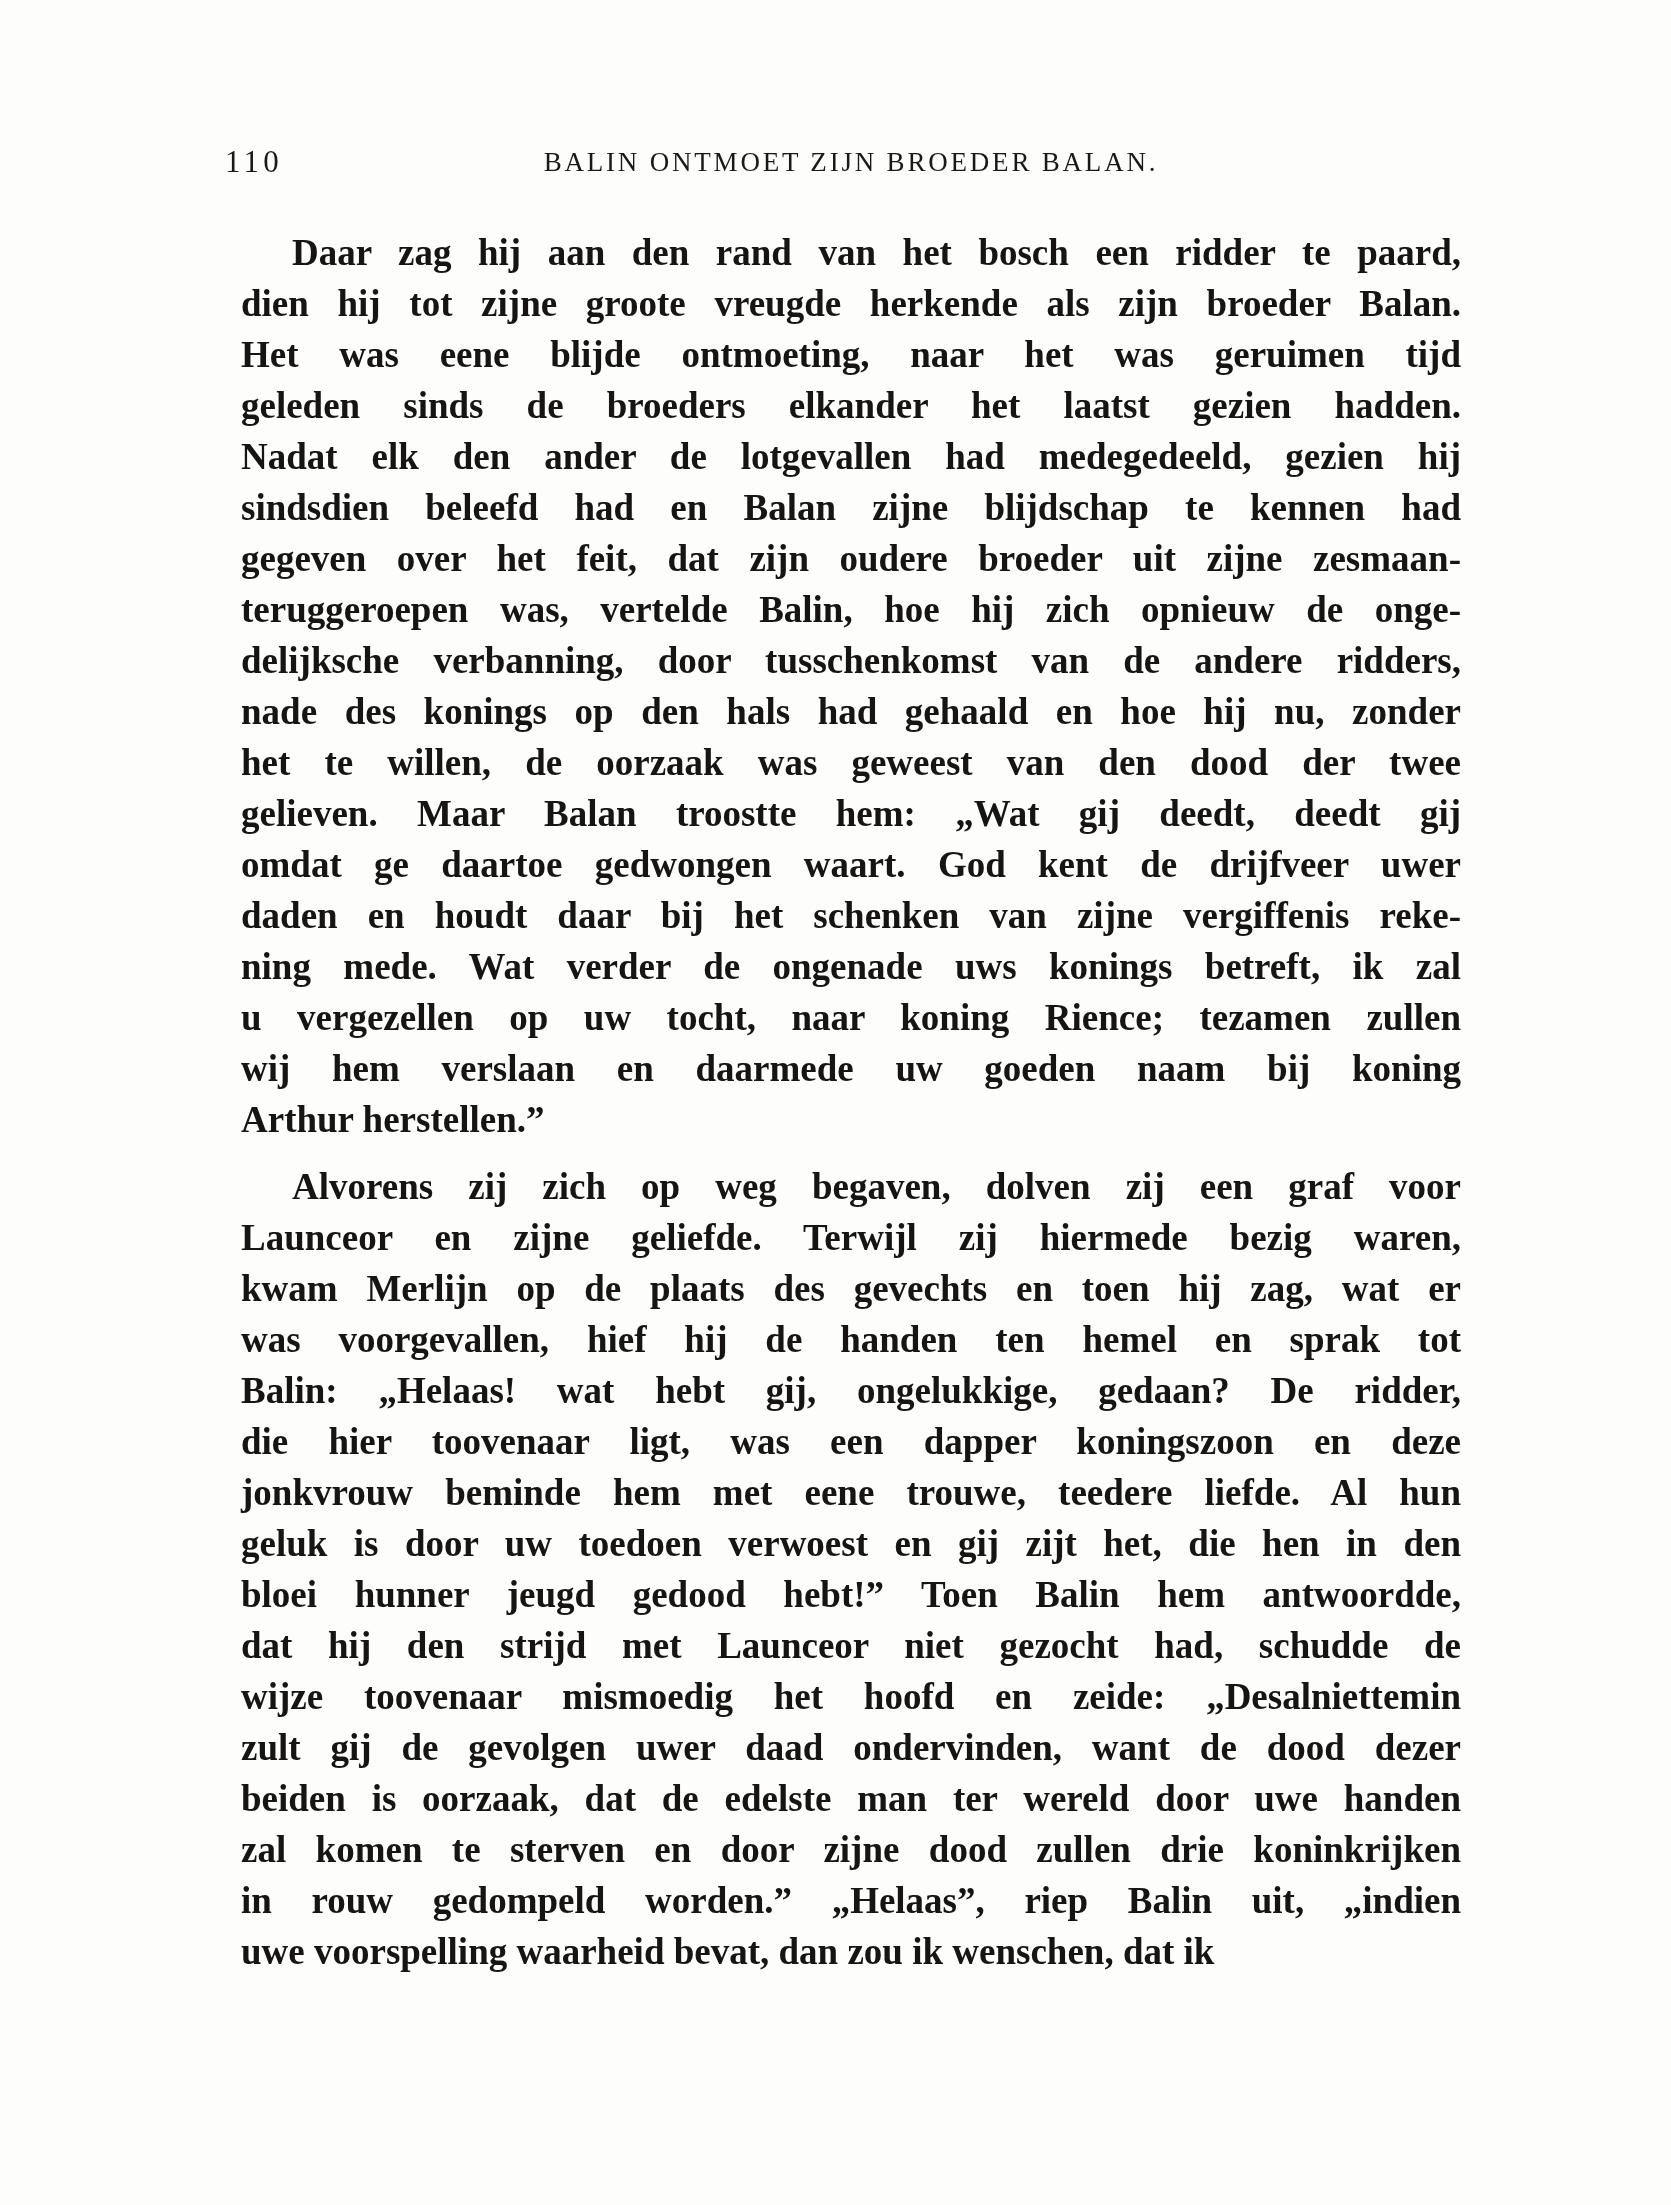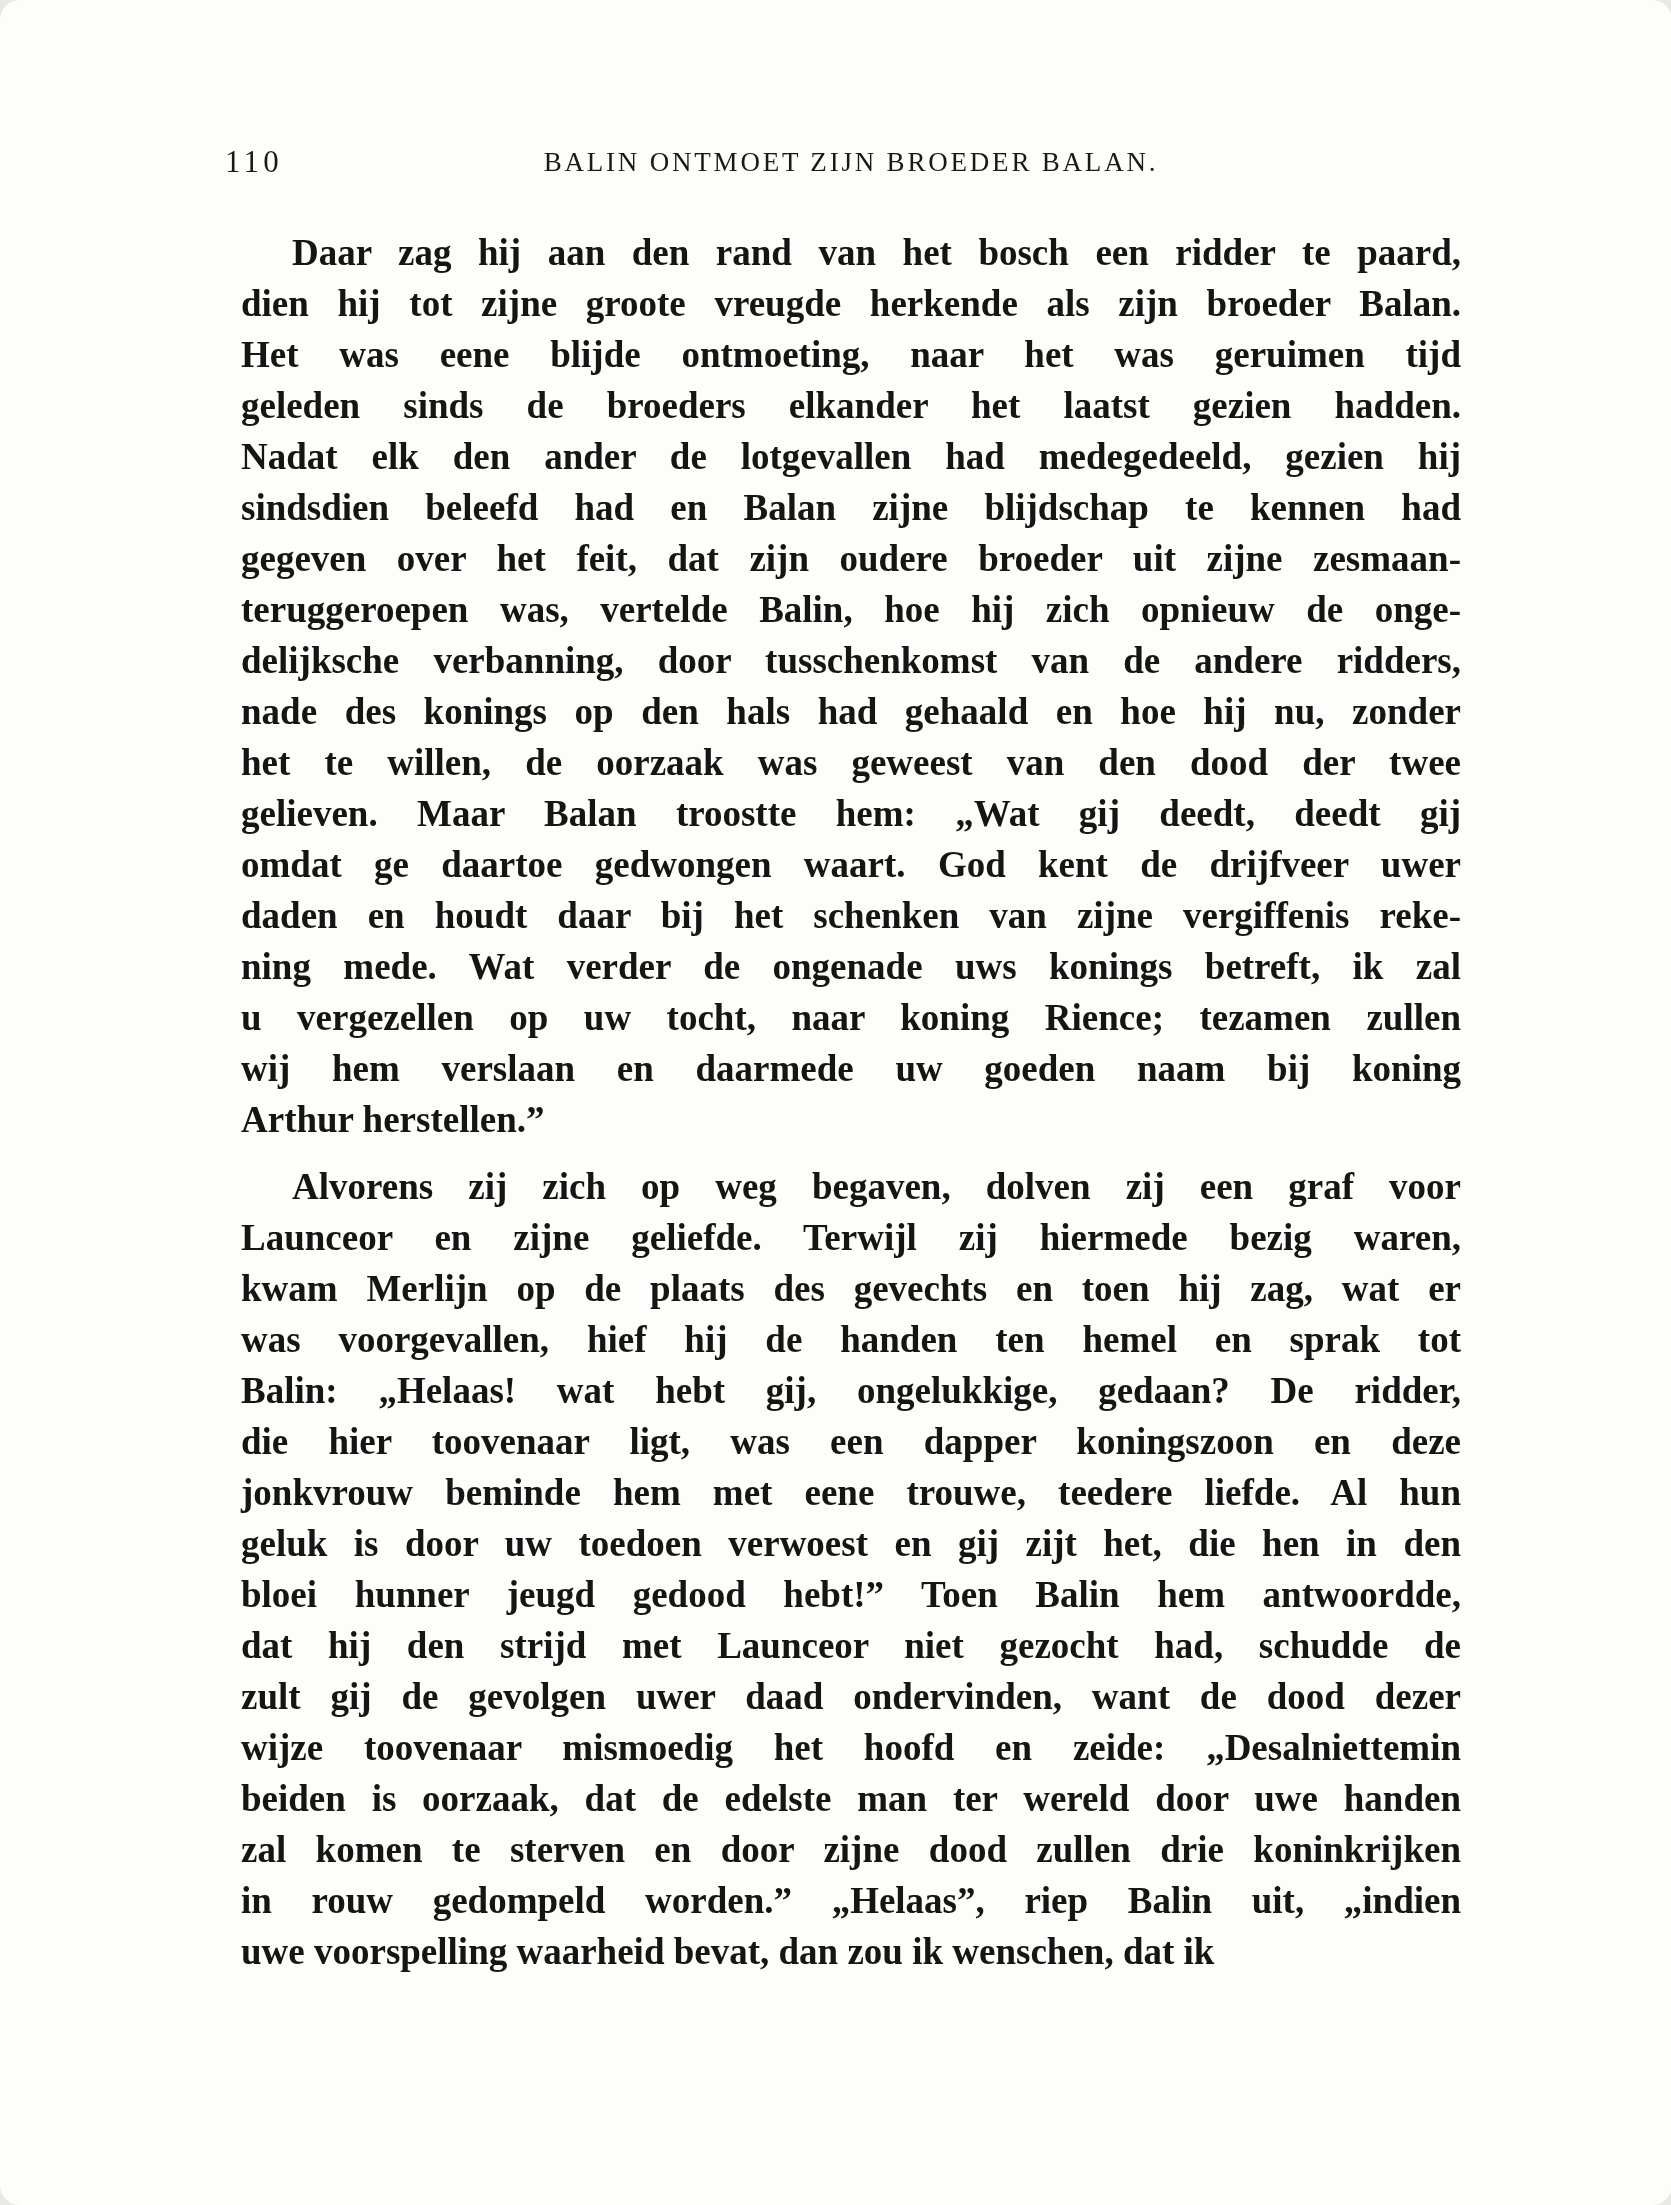--- a/index.html
+++ b/index.html
@@ -9,21 +9,20 @@
   }
   .page {
     position: relative;
     width: 1672px;
     height: 2205px;
     margin: 0 auto;
     background: #fdfdfb;
     color: #161514;
     font-family: "Liberation Serif", "DejaVu Serif", serif;
     overflow: hidden;
-    border-radius: 20px;
   }
   .header-row {
     position: absolute;
     top: 144px;
     left: 225px;
     width: 1252px;
     height: 42px;
   }
   .page-number {
     position: absolute;
@@ -103,22 +102,22 @@
         <div class="line indent">Alvorens zij zich op weg begaven, dolven zij een graf voor</div>
         <div class="line">Launceor en zijne geliefde. Terwijl zij hiermede bezig waren,</div>
         <div class="line">kwam Merlijn op de plaats des gevechts en toen hij zag, wat er</div>
         <div class="line">was voorgevallen, hief hij de handen ten hemel en sprak tot</div>
         <div class="line">Balin: „Helaas! wat hebt gij, ongelukkige, gedaan? De ridder,</div>
         <div class="line">die hier toovenaar ligt, was een dapper koningszoon en deze</div>
         <div class="line">jonkvrouw beminde hem met eene trouwe, teedere liefde. Al hun</div>
         <div class="line">geluk is door uw toedoen verwoest en gij zijt het, die hen in den</div>
         <div class="line">bloei hunner jeugd gedood hebt!” Toen Balin hem antwoordde,</div>
         <div class="line">dat hij den strijd met Launceor niet gezocht had, schudde de</div>
+        <div class="line">wijze toovenaar mismoedig het hoofd en zeide: „Desalniettemin</div>
         <div class="line">zult gij de gevolgen uwer daad ondervinden, want de dood dezer</div>
-        <div class="line">wijze toovenaar mismoedig het hoofd en zeide: „Desalniettemin</div>
         <div class="line">beiden is oorzaak, dat de edelste man ter wereld door uwe handen</div>
         <div class="line">zal komen te sterven en door zijne dood zullen drie koninkrijken</div>
         <div class="line">in rouw gedompeld worden.” „Helaas”, riep Balin uit, „indien</div>
         <div class="line last">uwe voorspelling waarheid bevat, dan zou ik wenschen, dat ik</div>
       </div>
     </div>
 </div>
 
 
 </body></html>

